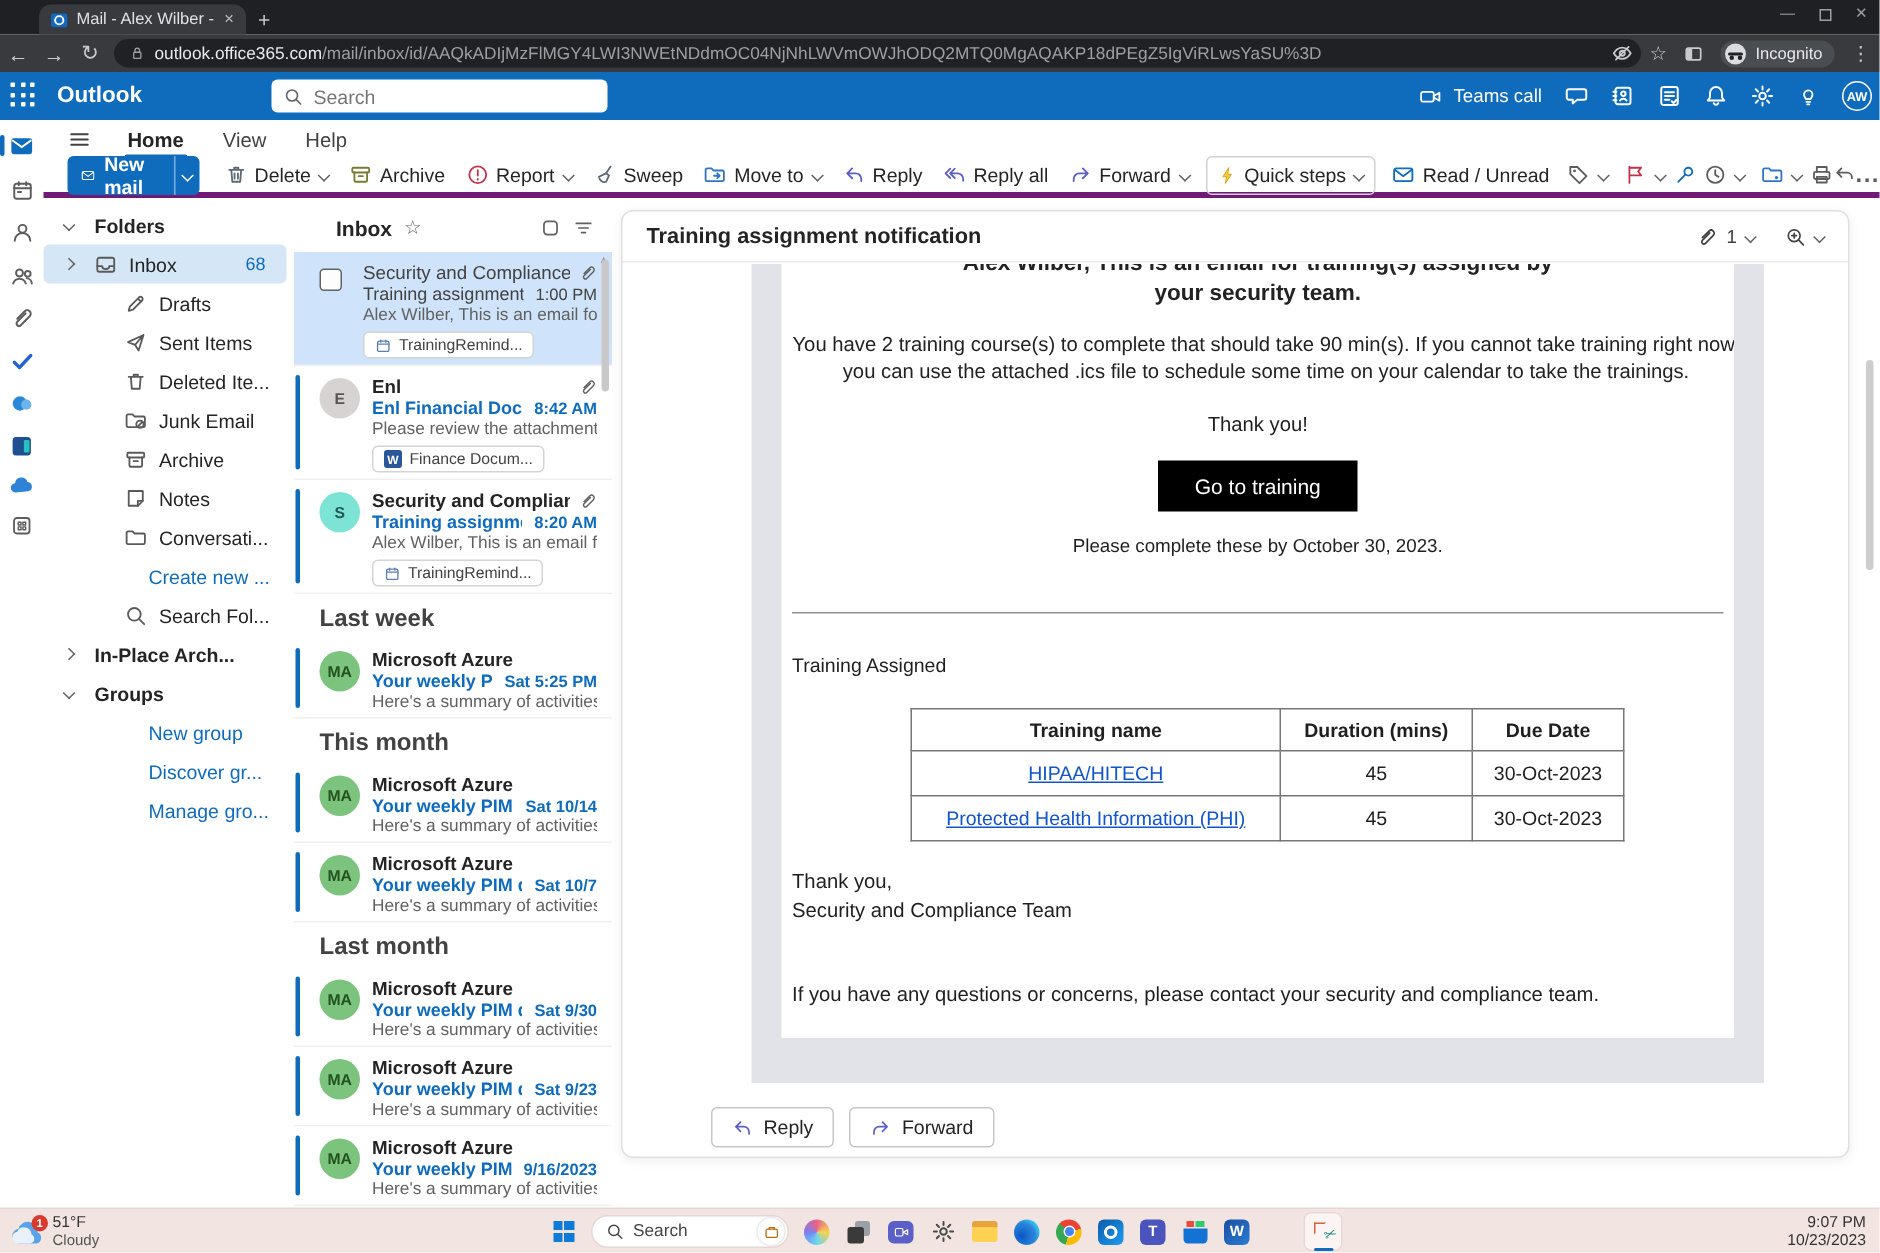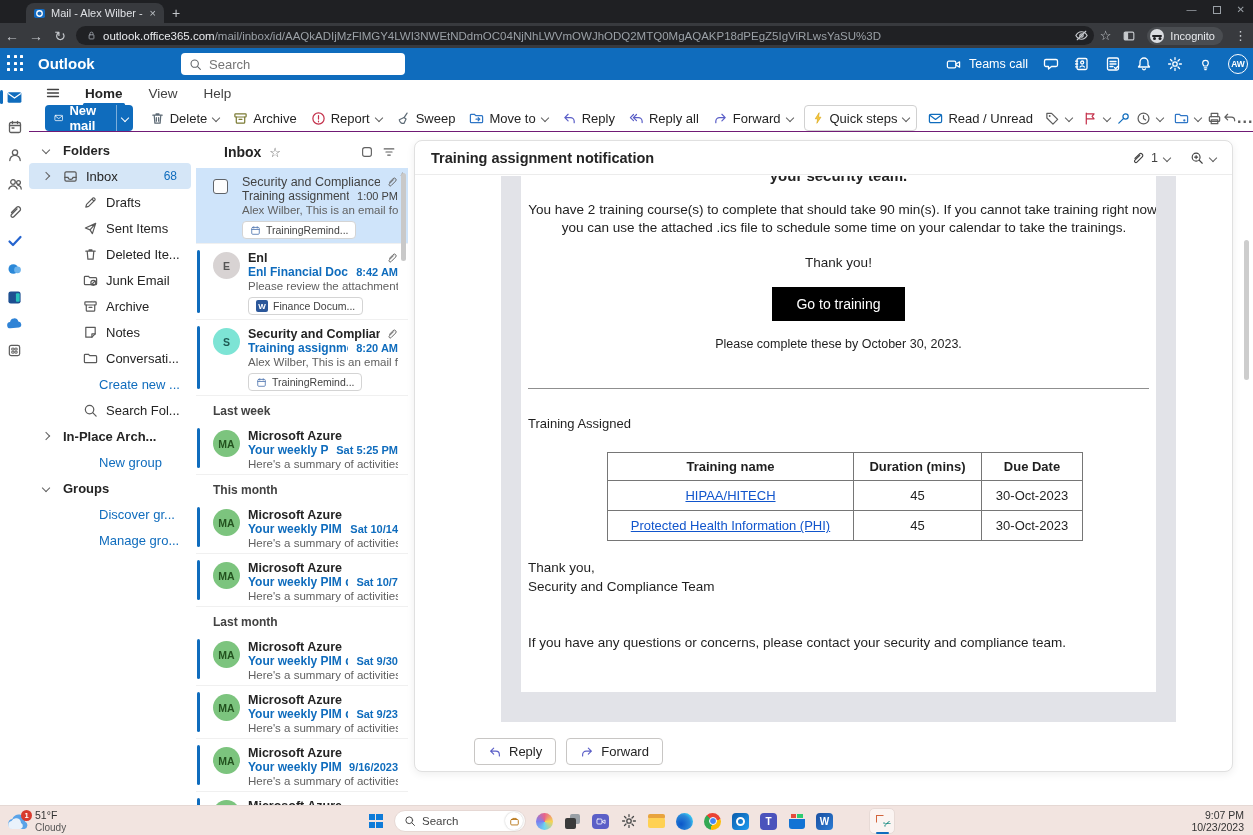--- a/index.html
+++ b/index.html
@@ -37,21 +37,21 @@
   #o-search input { border:none; outline:none; font-size:13px; color:#444; width:170px; font-family:inherit; background:transparent; }
   #o-right { position:absolute; right:5px; top:0; height:32px; display:flex; align-items:center; gap:15px; }
   #teams-call { display:flex; align-items:center; gap:7px; font-size:12.5px; }
   #o-avatar { width:20px; height:20px; border-radius:50%; border:1.5px solid #fff; display:flex; align-items:center; justify-content:center; font-size:8.5px; font-weight:700; }
 
   
   #ribbon-tabs { position:absolute; left:29px; top:82px; width:1224px; height:22px; display:flex; align-items:center; gap:22px; padding-left:16px; color:#424242; }
   .rtab { font-size:13.5px; padding:1px 2px; position:relative; }
   .rtab.active { font-weight:700; color:#242424; }
   .rtab.active:after { content:""; position:absolute; left:0; right:0; bottom:-4px; height:3px; background:#0f6cbd; border-radius:2px; }
-  #ribbon-actions { position:absolute; left:29px; top:105px; width:1224px; height:27px; display:flex; align-items:flex-end; padding-left:16px; border-bottom:1px solid #701a75; }
+  #ribbon-actions { position:absolute; left:29px; top:105px; width:1224px; height:27px; display:flex; align-items:center; padding-left:16px; border-bottom:4px solid #701a75; }
   .tbtn { display:flex; align-items:center; gap:5px; padding:0 7px; height:26px; border-radius:4px; color:#242424; font-size:13px; white-space:nowrap; }
   .tbtn .chev { color:#616161; margin-left:1px; }
   #new-mail { background:#0f6cbd; color:#fff; border-radius:4px; height:26px; display:flex; align-items:center; margin-right:10px; }
   #new-mail .main { display:flex; align-items:center; gap:6px; padding:0 9px; font-size:13px; font-weight:600; }
   #new-mail .split { width:23px; height:26px; display:flex; align-items:center; justify-content:center; border-left:1px solid rgba(255,255,255,.45); }
   #new-mail .chev { color:#fff; }
   #quick-steps { border:1px solid #d1d1d1; margin:0 4px; }
   .ibtn { width:26px; height:26px; display:flex; align-items:center; justify-content:center; border-radius:4px; color:#5d5d5d; }
   .igrp { display:flex; align-items:center; gap:0; }
   .igrp .chev { color:#616161; margin-right:6px; }
@@ -93,21 +93,21 @@
   .clip { color:#616161; flex:none; margin-left:6px; align-self:center; }
   .subj { font-size:12px; color:#424242; white-space:nowrap; overflow:hidden; flex:1; }
   .msg.unread .subj { color:#0f6cbd; font-weight:700; }
   .time { font-size:11px; color:#424242; flex:none; margin-left:8px; }
   .msg.unread .time { color:#0f6cbd; font-weight:700; }
   .prev { font-size:11.5px; color:#616161; white-space:nowrap; overflow:hidden; margin-top:1px; }
   .chip { display:inline-flex; align-items:center; gap:5px; border:1px solid #d4d4d4; border-radius:4px; padding:2px 7px; font-size:10.5px; color:#424242; margin-top:5px; max-width:130px; background:#fff; }
   .chip .wordic { width:12px; height:12px; background:#2b579a; color:#fff; font-size:8px; font-weight:700; display:flex; align-items:center; justify-content:center; border-radius:2px; }
   .chip .calic { color:#5b7fb5; }
   .chip span.ct { white-space:nowrap; overflow:hidden; }
-  .ghead { padding:8px 0 4px 17px; font-size:12px; font-weight:700; color:#424242; background:#fff; }
+  .ghead { padding:8px 0 4px 17px; font-size:16px; font-weight:700; color:#424242; background:#fff; }
   #list-sb { position:absolute; right:2px; top:36px; width:5px; height:88px; background:#c9c9c9; border-radius:3px; }
   #list-sb-up { position:absolute; right:2px; top:33px; color:#9a9a9a; font-size:7px; }
 
   
   #readcard { position:absolute; left:414px; top:140px; width:819px; height:632px; background:#fff; border:1px solid #e0e0e0; border-radius:8px; box-shadow:0 2px 8px rgba(0,0,0,.07); }
   #subj-bar { height:34px; display:flex; align-items:center; padding:0 16px; border-bottom:1px solid #ececec; }
   #subj-bar .s { font-size:14.5px; font-weight:700; color:#242424; flex:1; }
   #subj-icons { display:flex; align-items:center; gap:6px; color:#424242; font-size:12.5px; }
   #mailview { position:absolute; left:0; top:35px; width:817px; height:596px; overflow:hidden; }
   #mailcard { position:absolute; left:86px; top:0px; width:675px; height:546px; background:#e2e3e8; overflow:hidden; }
@@ -537,26 +537,26 @@
       <svg class="ic fico" width="15" height="15" viewBox="0 0 16 16">
         <circle cx="7" cy="7" r="4.5"></circle>
         <path d="M10.6 10.6L14 14"></path>
       </svg>
       <span class="lbl2">Search Fol...</span>
     </div>
   <div class="frow head">
       <span class="chev right" style="left:14px;position:absolute;"></span>
       <span class="lbl" style="margin-left:0;">In-Place Arch...</span>
     </div>
-  <div class="frow link">
-      <span>New group</span>
-    </div>
   <div class="frow head">
       <span class="chev" style="left:14px;position:absolute;"></span>
       <span class="lbl" style="margin-left:0;">Groups</span>
+    </div>
+  <div class="frow link">
+      <span>New group</span>
     </div>
   <div class="frow link">
       <span>Discover gr...</span>
     </div>
   <div class="frow link">
       <span>Manage gro...</span>
     </div>
 </div>
 
 <div id="listpane">
@@ -785,20 +785,21 @@
           <circle cx="7" cy="7" r="4.5"></circle>
           <path d="M10.6 10.6L14 14M5.3 7h3.4M7 5.3v3.4"></path>
         </svg>
       <span class="chev" style="color:#616161"></span>
     </div>
   </div>
   <div id="mailview">
     <div id="mailcard">
       <div id="mailinner">
         <div id="mh1">
+          <div>Alex Wilber, This is an email for training(s) assigned by</div>
           <div>your security team.</div>
         </div>
         <p id="mpara">You have 2 training course(s) to complete that should take 90 min(s). If you cannot take training right now, you can use the attached .ics file to schedule some time on your calendar to take the trainings.</p>
         <p id="mthanks">Thank you!</p>
         <button id="gobtn">Go to training</button>
         <p id="mdeadline">Please complete these by October 30, 2023.</p>
         <hr id="mhr">
         <p id="massigned">Training Assigned</p>
         <table id="ttable">
           <tbody>

